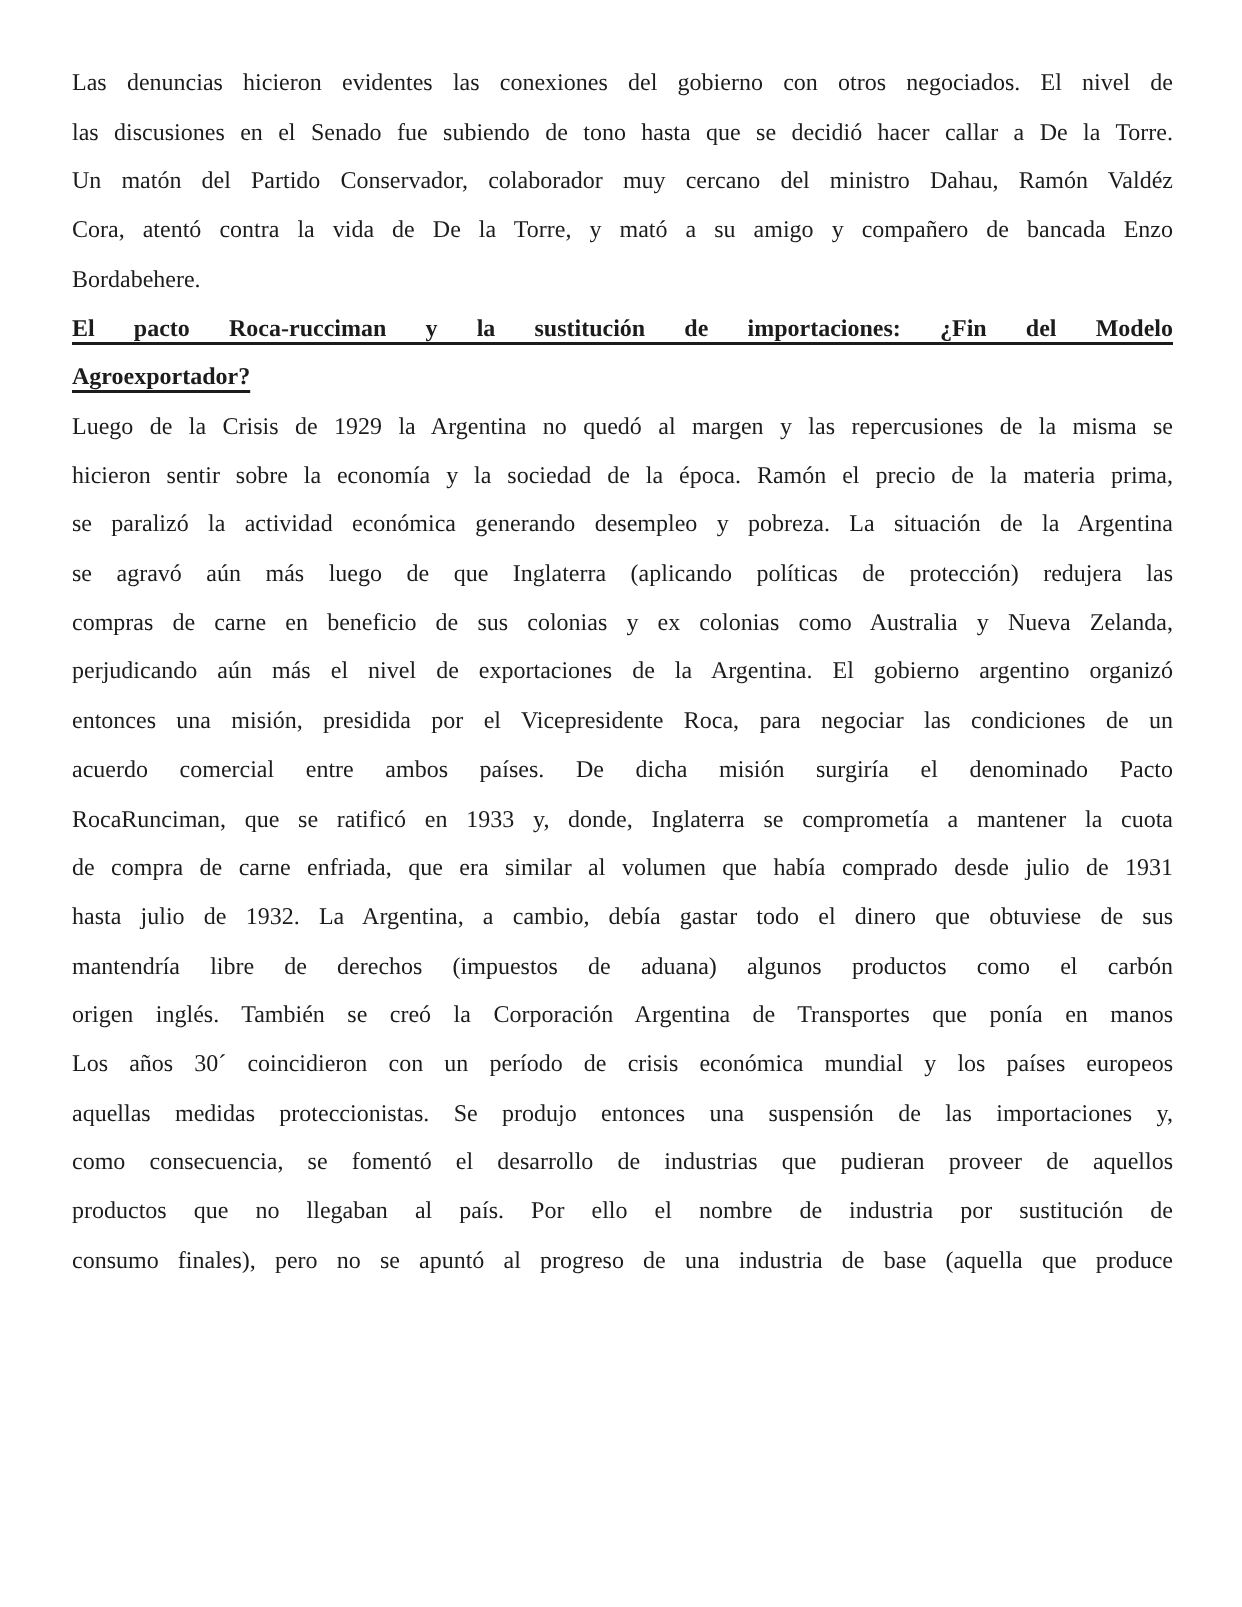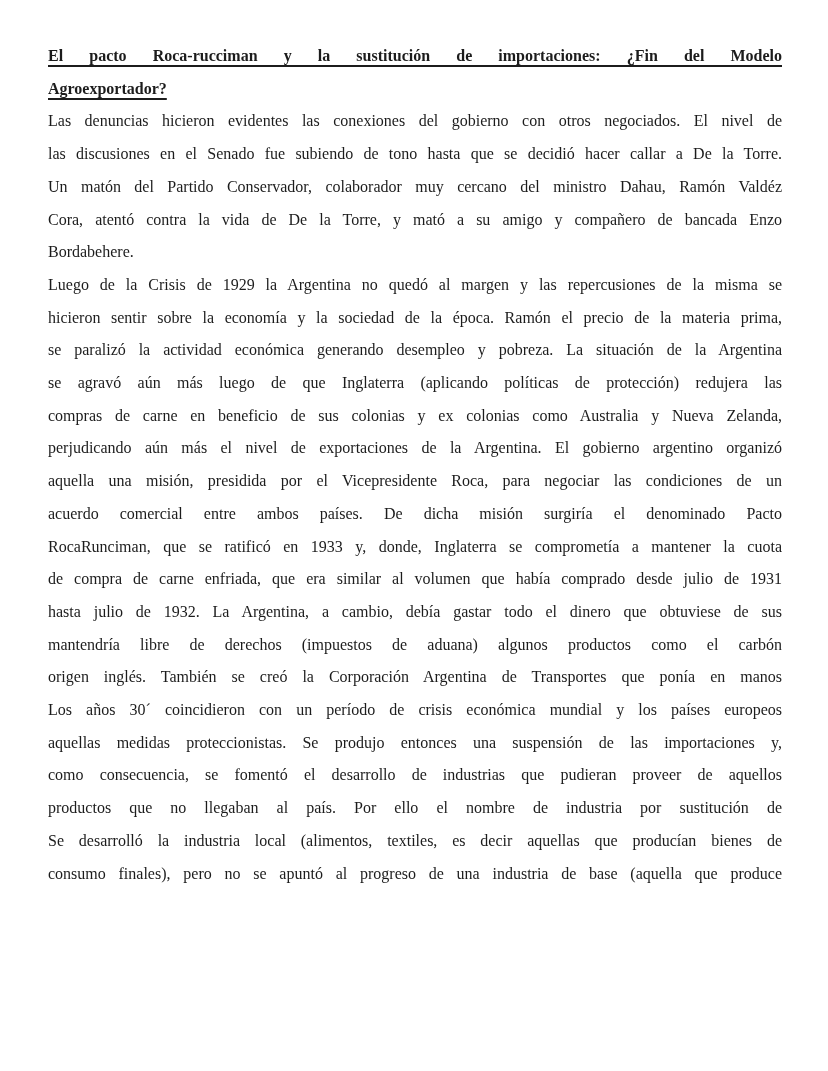--- a/index.html
+++ b/index.html
@@ -35,50 +35,49 @@
     text-decoration: underline;
     text-decoration-thickness: 1.8px;
     text-underline-offset: 4px;
   }
 </style>
 </head>
 <body>
 
 <main class="page" style="background: rgb(255, 255, 255); color: rgb(28, 28, 28);">
   <div id="doc-body">
-      <div class="block heading">
-        <div class="line">El pacto Roca-rucciman y la sustitución de importaciones: ¿Fin del Modelo</div>
-        <div class="line lastline">Agroexportador?</div>
-      </div>
       <div class="block paragraph">
         <div class="line">Las denuncias hicieron evidentes las conexiones del gobierno con otros negociados. El nivel de</div>
         <div class="line">las discusiones en el Senado fue subiendo de tono hasta que se decidió hacer callar a De la Torre.</div>
         <div class="line">Un matón del Partido Conservador, colaborador muy cercano del ministro Dahau, Ramón Valdéz</div>
         <div class="line">Cora, atentó contra la vida de De la Torre, y mató a su amigo y compañero de bancada Enzo</div>
         <div class="line lastline">Bordabehere.</div>
+      </div>
+      <div class="block heading">
+        <div class="line">El pacto Roca-rucciman y la sustitución de importaciones: ¿Fin del Modelo</div>
+        <div class="line lastline">Agroexportador?</div>
       </div>
       <div class="block paragraph">
         <div class="line">Luego de la Crisis de 1929 la Argentina no quedó al margen y las repercusiones de la misma se</div>
         <div class="line">hicieron sentir sobre la economía y la sociedad de la época. Ramón el precio de la materia prima,</div>
         <div class="line">se paralizó la actividad económica generando desempleo y pobreza. La situación de la Argentina</div>
         <div class="line">se agravó aún más luego de que Inglaterra (aplicando políticas de protección) redujera las</div>
         <div class="line">compras de carne en beneficio de sus colonias y ex colonias como Australia y Nueva Zelanda,</div>
         <div class="line">perjudicando aún más el nivel de exportaciones de la Argentina. El gobierno argentino organizó</div>
-        <div class="line">aquella una misión, presidida por el Vicepresidente Roca, para negociar las condiciones de un</div>
+        <div class="line">entonces una misión, presidida por el Vicepresidente Roca, para negociar las condiciones de un</div>
         <div class="line">acuerdo comercial entre ambos países. De dicha misión surgiría el denominado Pacto</div>
         <div class="line">RocaRunciman, que se ratificó en 1933 y, donde, Inglaterra se comprometía a mantener la cuota</div>
         <div class="line">de compra de carne enfriada, que era similar al volumen que había comprado desde julio de 1931</div>
         <div class="line">hasta julio de 1932. La Argentina, a cambio, debía gastar todo el dinero que obtuviese de sus</div>
         <div class="line">mantendría libre de derechos (impuestos de aduana) algunos productos como el carbón</div>
         <div class="line">origen inglés. También se creó la Corporación Argentina de Transportes que ponía en manos</div>
       </div>
       <div class="block paragraph">
         <div class="line">Los años 30´ coincidieron con un período de crisis económica mundial y los países europeos</div>
         <div class="line">aquellas medidas proteccionistas. Se produjo entonces una suspensión de las importaciones y,</div>
         <div class="line">como consecuencia, se fomentó el desarrollo de industrias que pudieran proveer de aquellos</div>
         <div class="line">productos que no llegaban al país. Por ello el nombre de industria por sustitución de</div>
       </div>
       <div class="block paragraph">
-        <div class="line">Se desarrolló la industria local (alimentos, textiles, es decir aquellas que producían bienes de</div>
         <div class="line">consumo finales), pero no se apuntó al progreso de una industria de base (aquella que produce</div>
       </div>
     </div>
 </main>
 
 </body></html>

